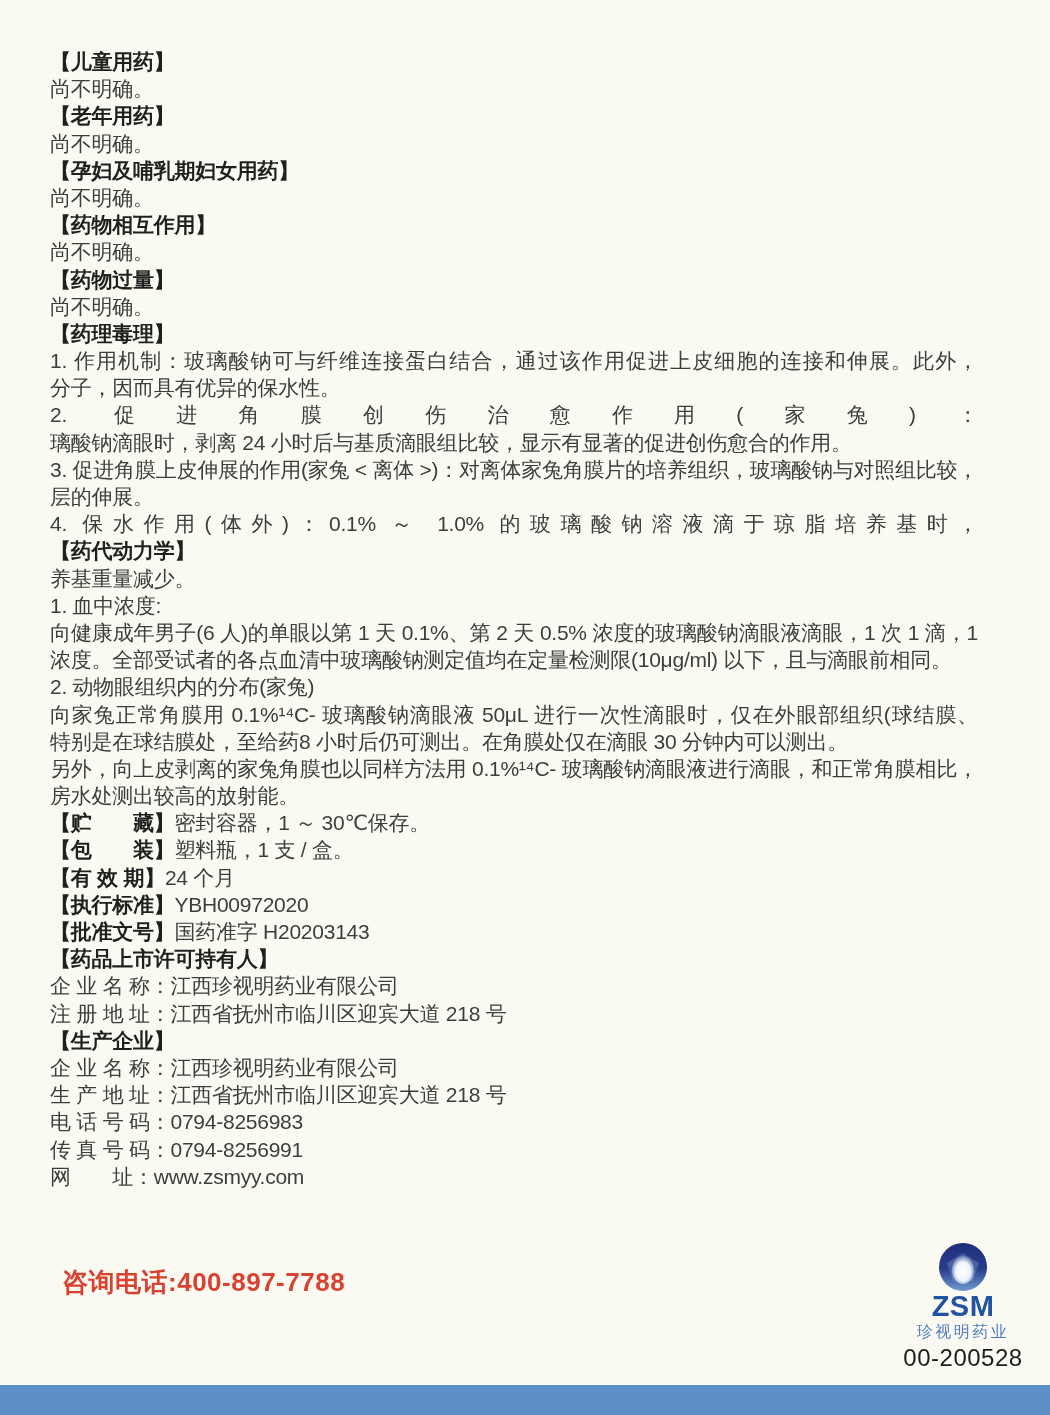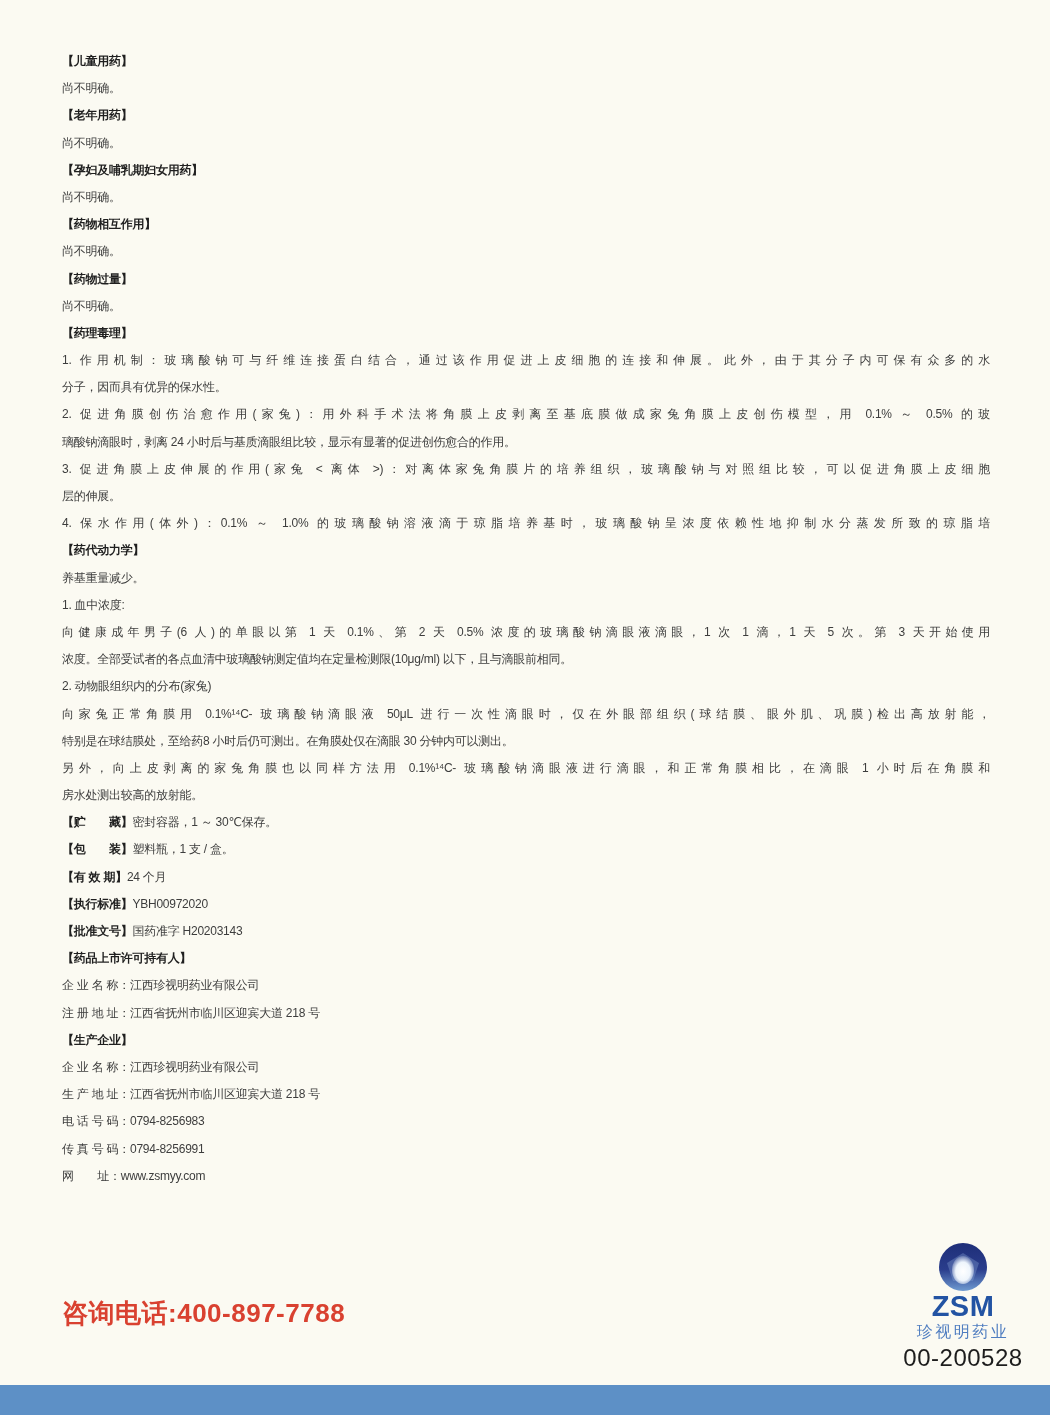--- a/index.html
+++ b/index.html
@@ -2,36 +2,36 @@
 <html style="--page-bg: #fbfaf2; --text-color: #3d3d3d; --heading-color: #1f1f1f; --accent-red: #d94130; --brand-blue: #2253a3; --company-blue: #4f7dc0; --footer-blue: #5d90c6; --sphere-dark: #1e2e78; --sphere-light: #6f9bd1;"><head>
 <meta charset="utf-8">
 <style>
   html,body{margin:0;padding:0;}
   body{
     width:1050px;height:1415px;position:relative;overflow:hidden;
     background:var(--page-bg,#fbfaf2);
     font-family:"Liberation Sans","DejaVu Sans",sans-serif;
   }
   .doc{
-    position:absolute;left:62px;top:48px;width:928px;
-    font-size:12px;letter-spacing:-0.25px;
+    position:absolute;left:50px;top:48px;width:928px;
+    font-size:21px;letter-spacing:-0.25px;
     color:var(--text-color,#3d3d3d);
   }
   .line{
     height:27.2px;line-height:27.2px;white-space:nowrap;overflow:hidden;
   }
   .line.just{
     white-space:normal;text-align:justify;text-align-last:justify;word-break:keep-all;
   }
   .line.header{font-weight:bold;color:var(--heading-color,#1f1f1f);}
   .kv-label{font-weight:bold;color:var(--heading-color,#1f1f1f);}
   .hotline{
     position:absolute;left:62px;top:1266px;height:32px;line-height:32px;
     font-size:26px;font-weight:bold;color:var(--accent-red,#d94130);
-    letter-spacing:0.5px;white-space:nowrap;margin-top:31px;
+    letter-spacing:0.5px;white-space:nowrap;
   }
   .logo{
     position:absolute;left:903px;top:1240px;width:120px;text-align:center;
   }
   .logo-sphere{display:block;margin:3px auto 0 auto;}
   .logo-brand{
     font-size:29px;font-weight:800;line-height:30px;letter-spacing:0.5px;
     color:var(--brand-blue,#2253a3);
   }
   .logo-company{

